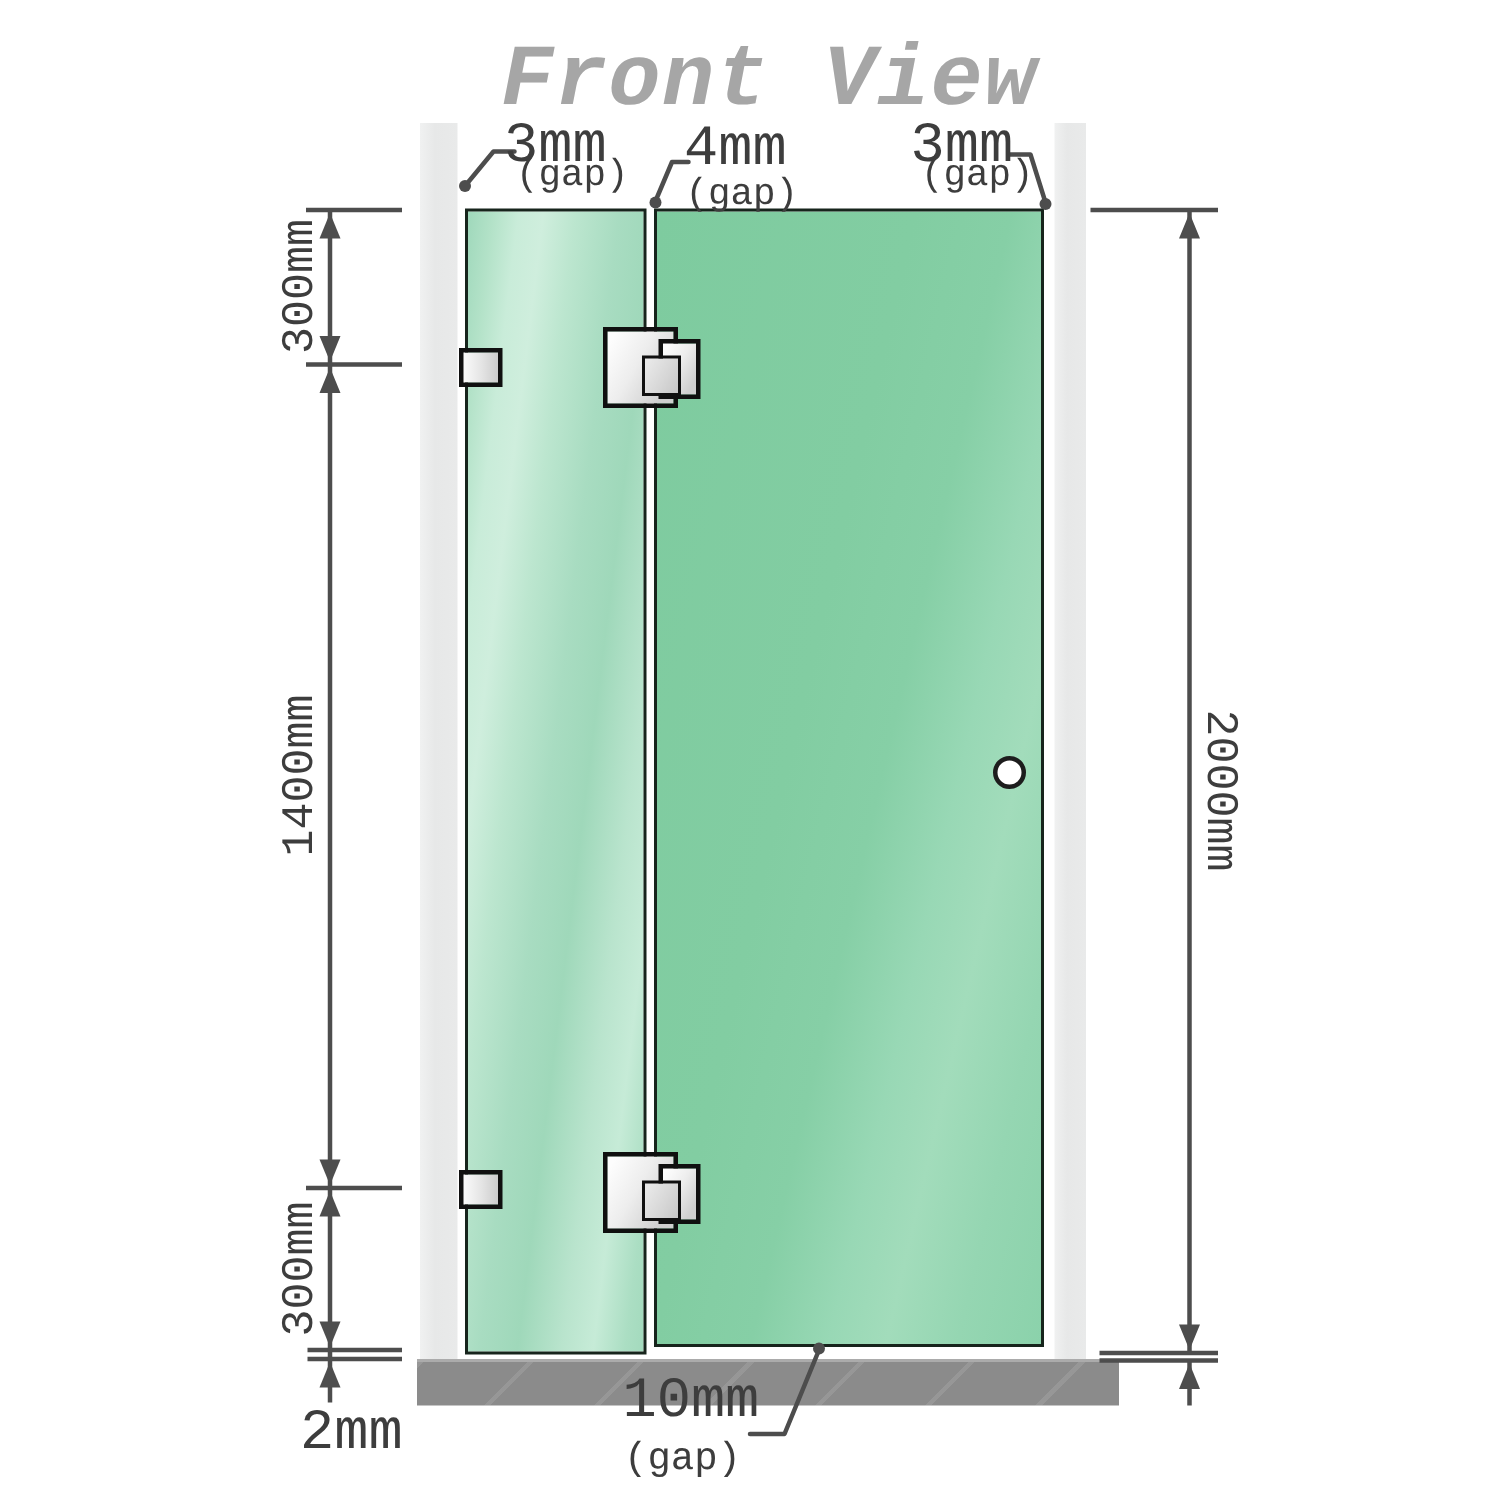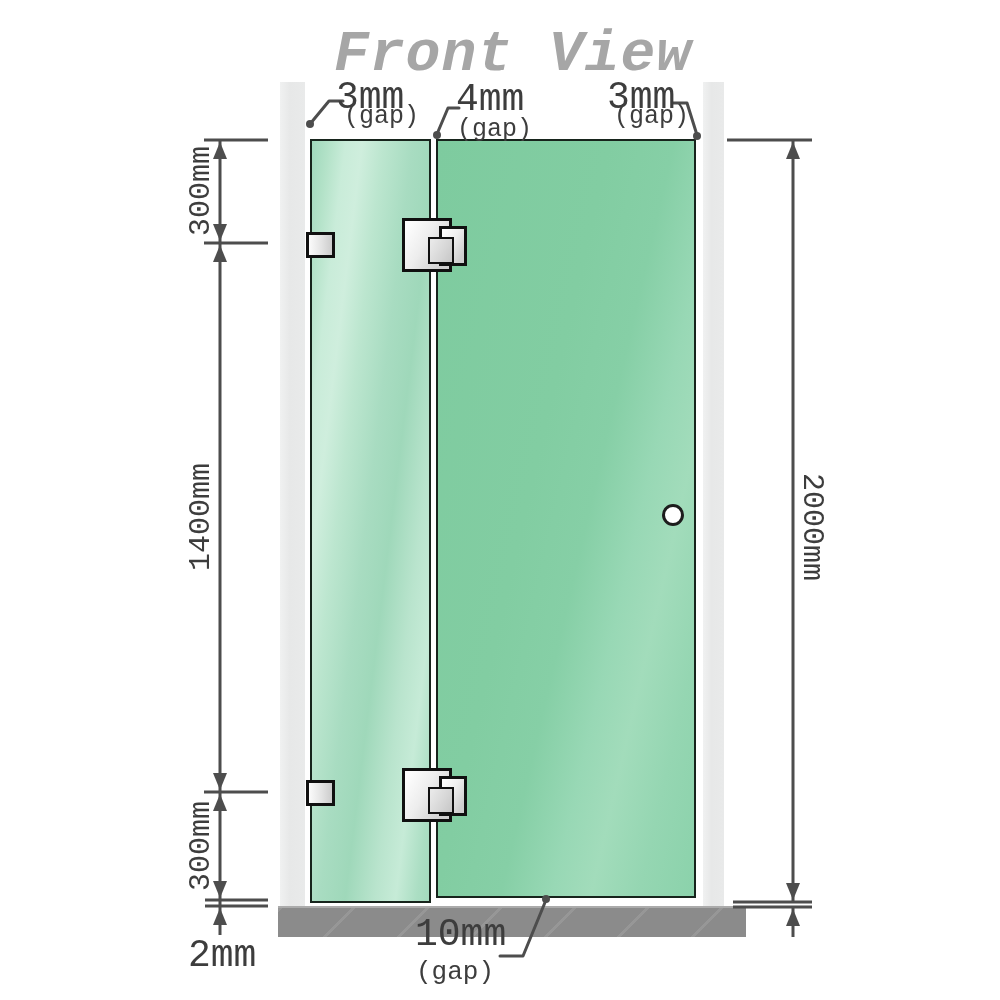--- a/index.html
+++ b/index.html
@@ -78,21 +78,21 @@
   .lbl-3mm-left{left:336px;top:79px;}
   .lbl-gap-left{left:344px;top:104px;}
   .lbl-4mm{left:456px;top:81px;}
   .lbl-gap-mid{left:457px;top:117px;}
   .lbl-3mm-right{left:607px;top:79px;}
   .lbl-gap-right{left:614px;top:104px;}
   .lbl-300-top{left:201px;top:191px;font-size:30px;}
   .lbl-1400{left:201px;top:517px;font-size:30px;}
   .lbl-300-bot{left:201px;top:846px;font-size:30px;}
   .lbl-2000{left:812px;top:527px;font-size:30px;}
-  .lbl-2mm{left:188px;top:937px;}
+  .lbl-2mm{left:200px;top:937px;}
   .lbl-10mm{left:415px;top:916px;width:84px;text-align:right;}
   .lbl-gap-bot{left:413px;top:959px;width:84px;text-align:center;font-size:26px;}
 
   
   .logo-fragment{left:836px;top:994px;width:28px;height:6px;z-index:6;
     background:linear-gradient(to right,#5e0d18,#b32638);
     clip-path:polygon(0 80%, 100% 10%, 100% 100%, 5% 100%);}
 </style>
 </head>
 <body>

